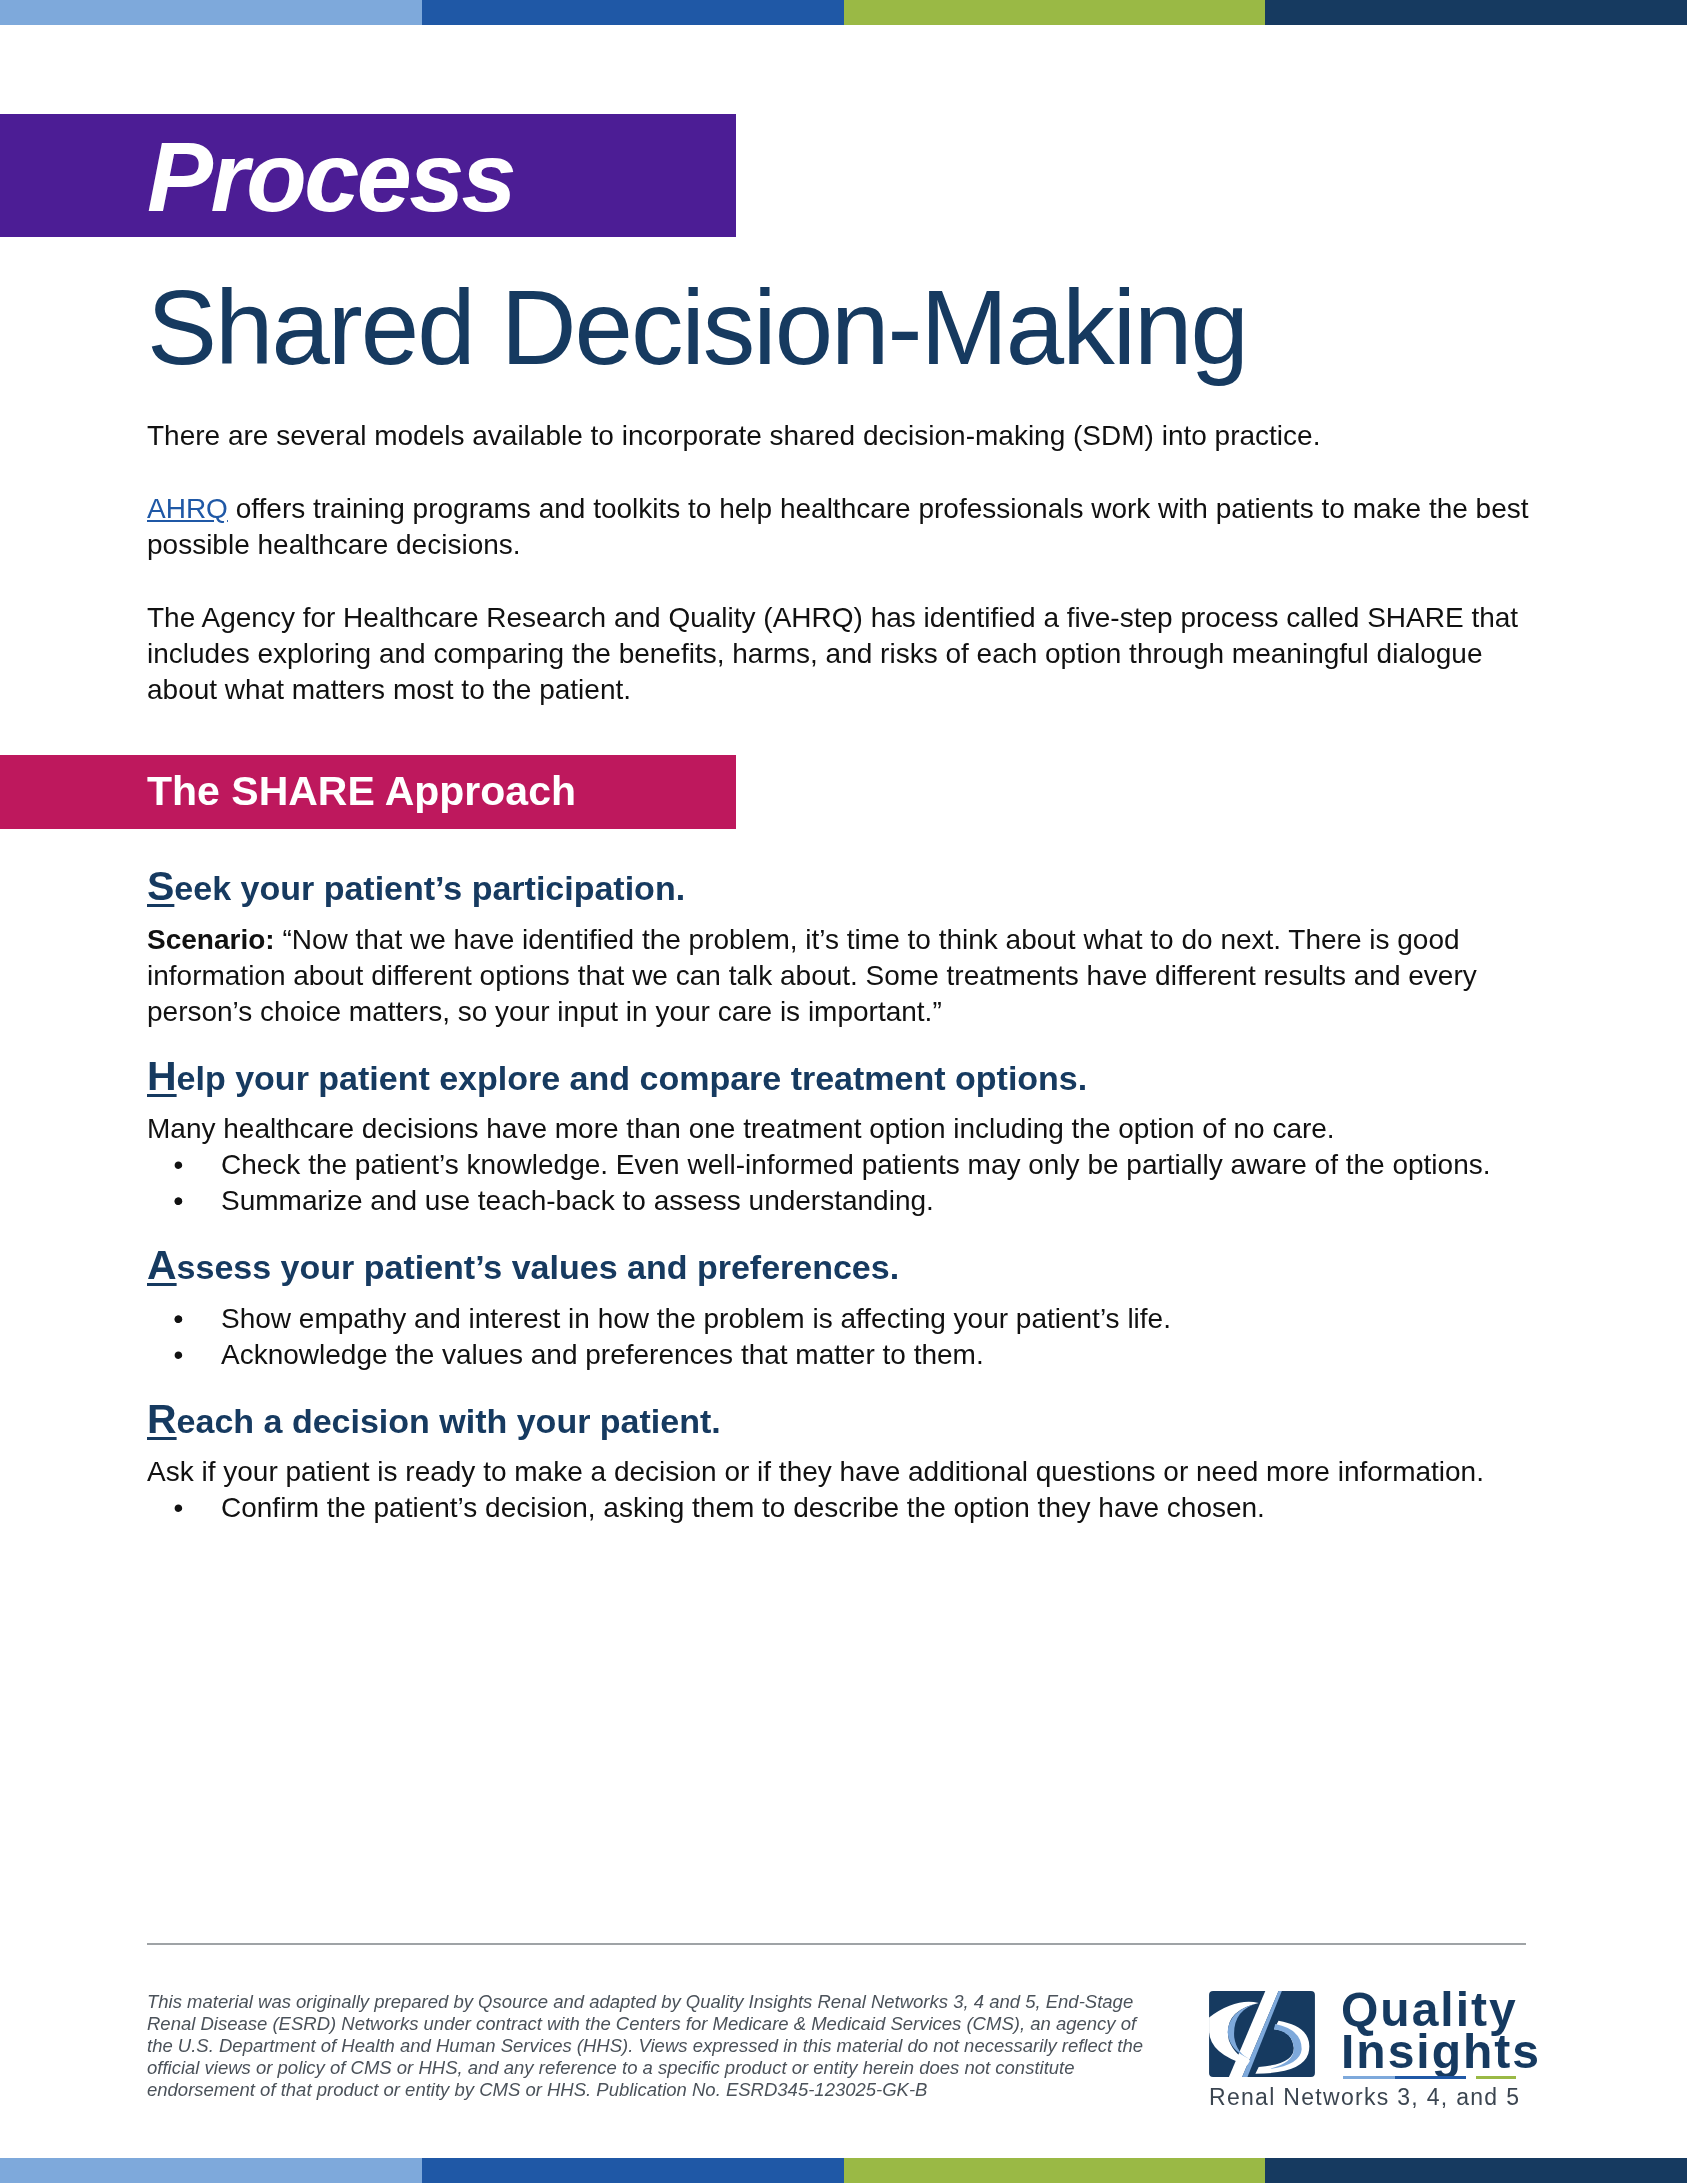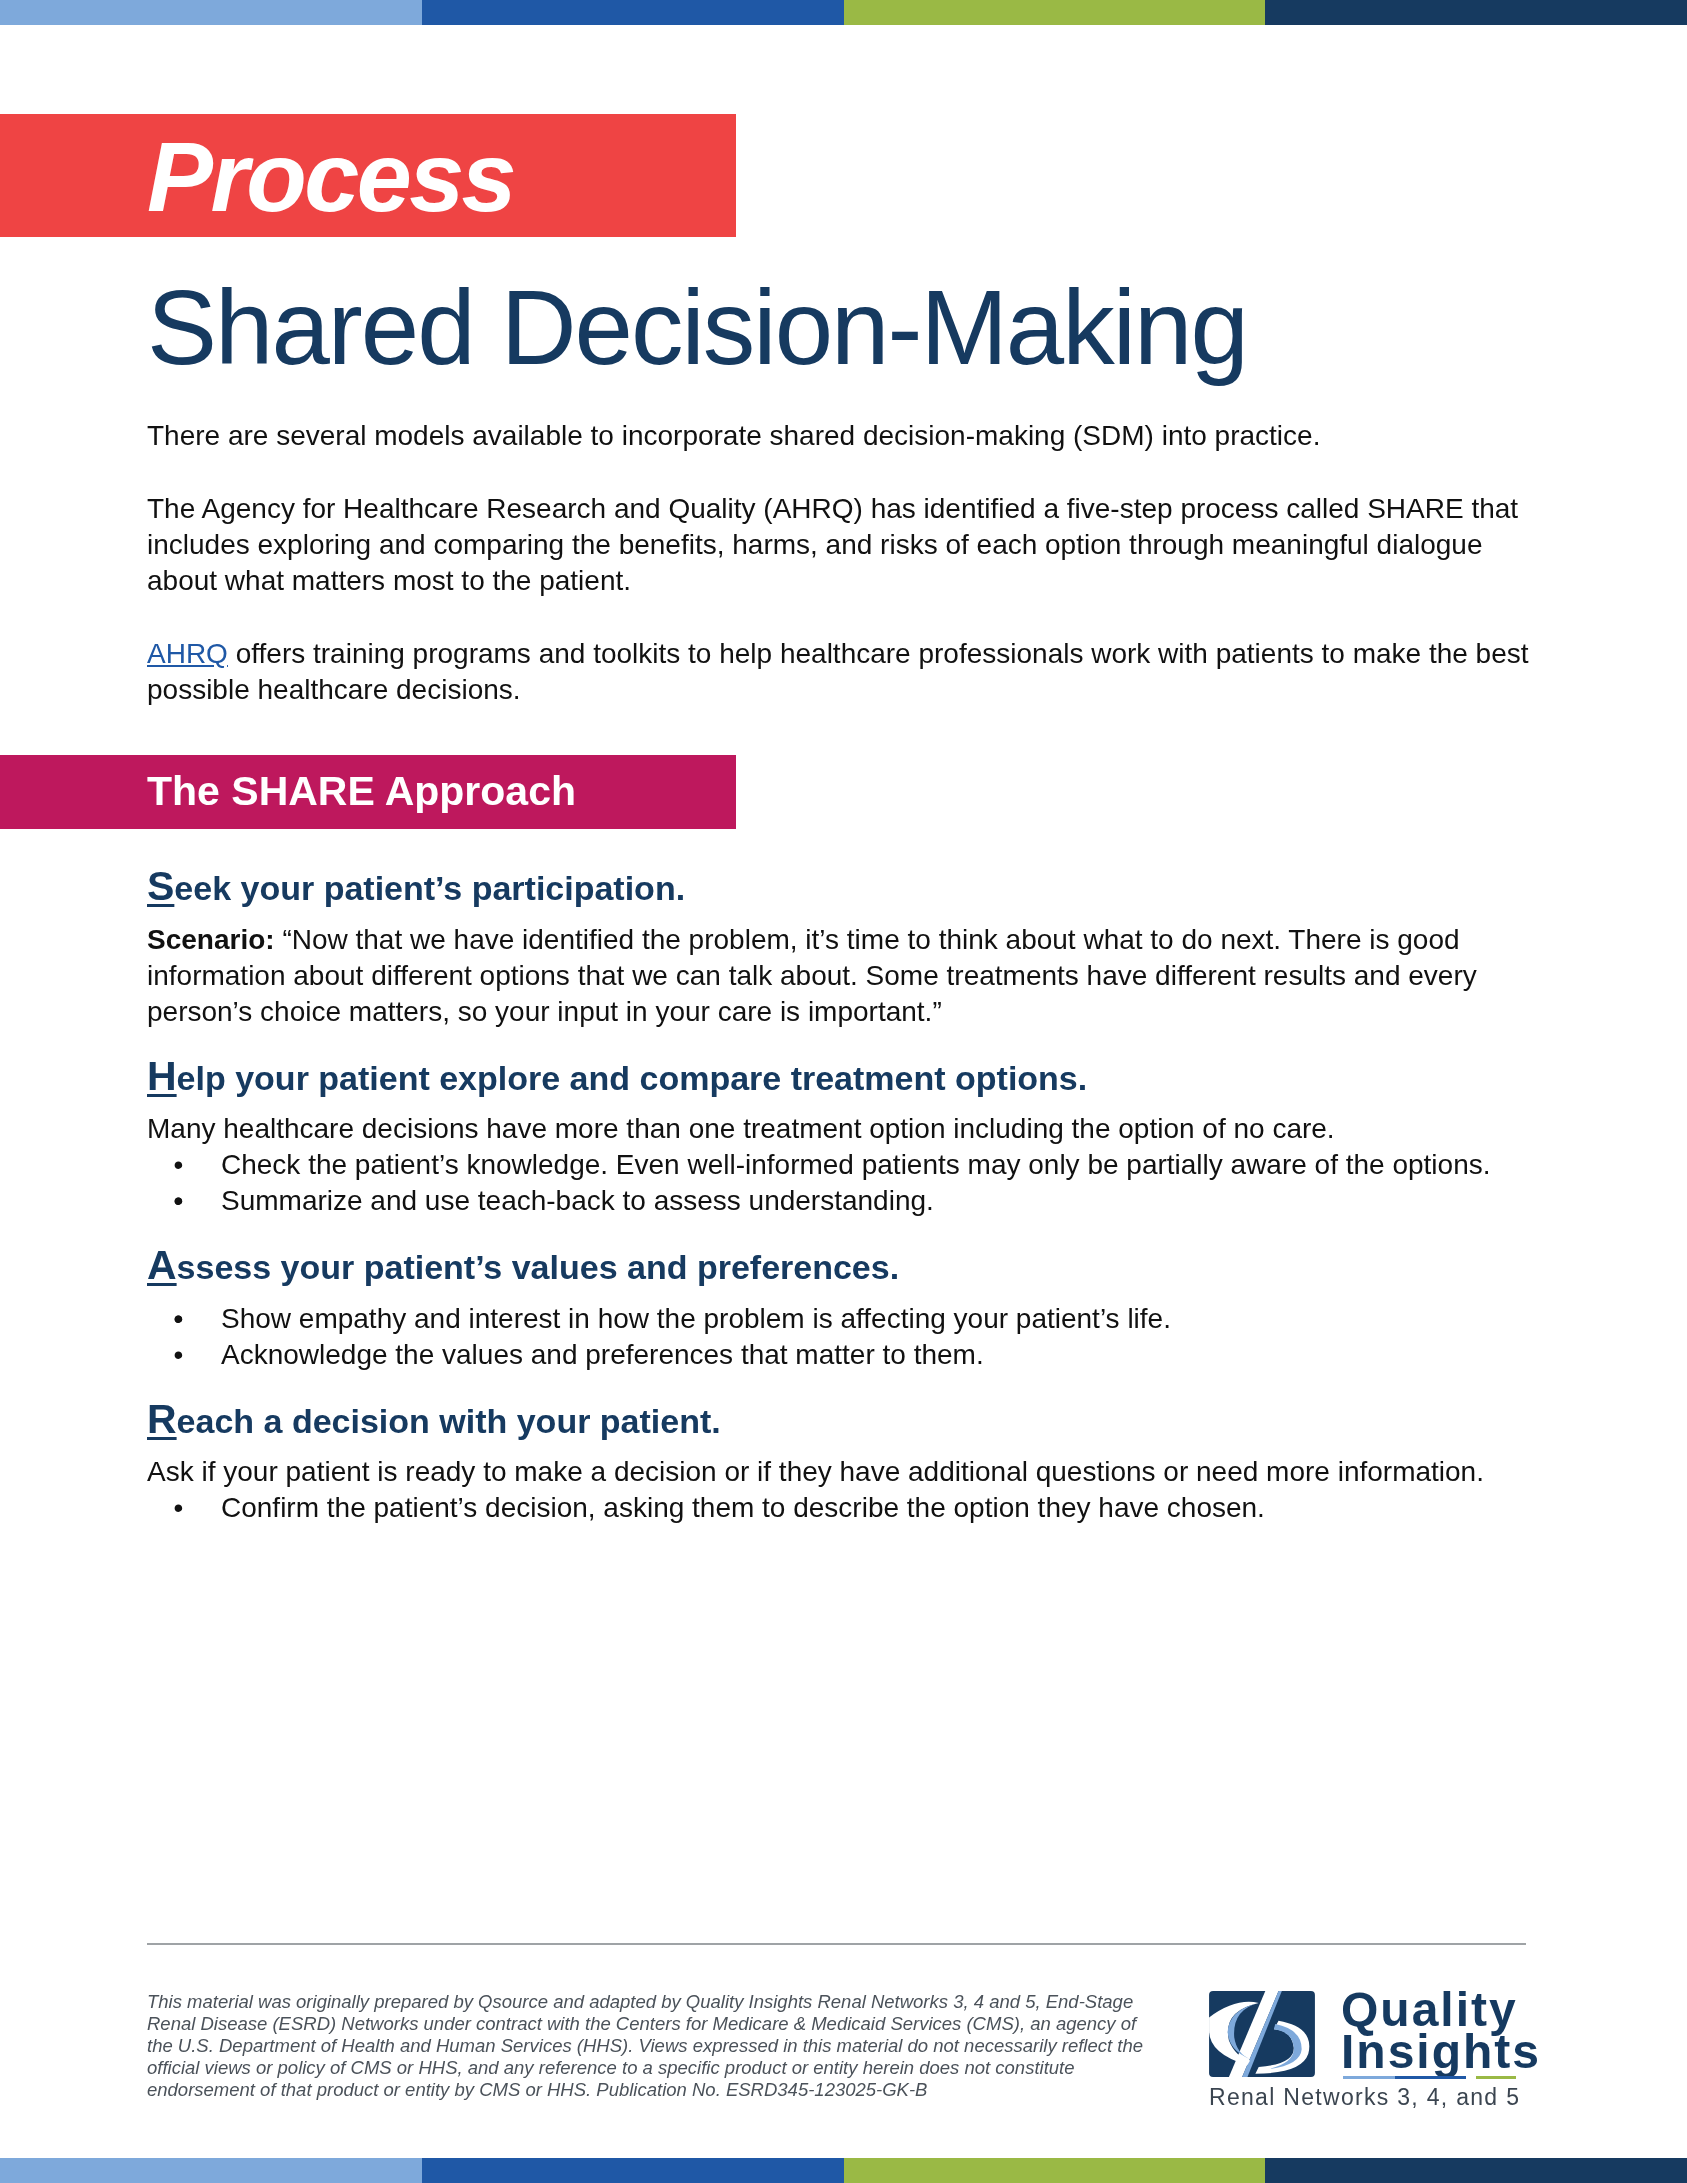--- a/index.html
+++ b/index.html
@@ -7,21 +7,21 @@
     width:1687px; height:2183px; position:relative; overflow:hidden;
     background:#ffffff; font-family:"Liberation Sans", sans-serif; color:#111;
   }
   .bar { position:absolute; left:0; width:1687px; height:25px; display:flex; }
   .bar .seg { flex:1; height:100%; }
   .bar.top { top:0; }
   .bar.bottom { top:2158px; }
 
   .process-banner {
     position:absolute; left:0; top:114px; width:736px; height:123px;
-    background:#ef4444;
+    background:#4c1d95;
   }
   .process-banner span {
     position:absolute; left:147px; top:9.3px;
     font-size:99px; font-weight:bold; font-style:italic; color:#fff;
     letter-spacing:-2.6px; line-height:1.1;
   }
   .title {
     position:absolute; left:147px; top:270px; margin:0;
     font-size:105px; font-weight:normal; color:#163a60; letter-spacing:-2px; line-height:1.1;
   }
@@ -94,22 +94,22 @@
 </div>
 
 <div class="process-banner">
   <span>Process</span>
 </div>
 
 <h1 class="title">Shared Decision-Making</h1>
 
 <div class="intro">
   <p class="p">There are several models available to incorporate shared decision-making (SDM) into practice.</p>
+  <p class="p"><a href="#">AHRQ</a><span> offers training programs and toolkits to help healthcare professionals work with patients to make the best possible healthcare decisions.</span></p>
   <p class="p">The Agency for Healthcare Research and Quality (AHRQ) has identified a five-step process called SHARE that includes exploring and comparing the benefits, harms, and risks of each option through meaningful dialogue about what matters most to the patient.</p>
-  <p class="p"><a href="#">AHRQ</a><span> offers training programs and toolkits to help healthcare professionals work with patients to make the best possible healthcare decisions.</span></p>
 </div>
 
 <div class="share-banner">
   <span>The SHARE Approach</span>
 </div>
 
 <div class="sections">
 
   <div class="section">
     <h2 class="sec-title"><span class="initial">S</span><span>eek your patient’s participation.</span></h2>

